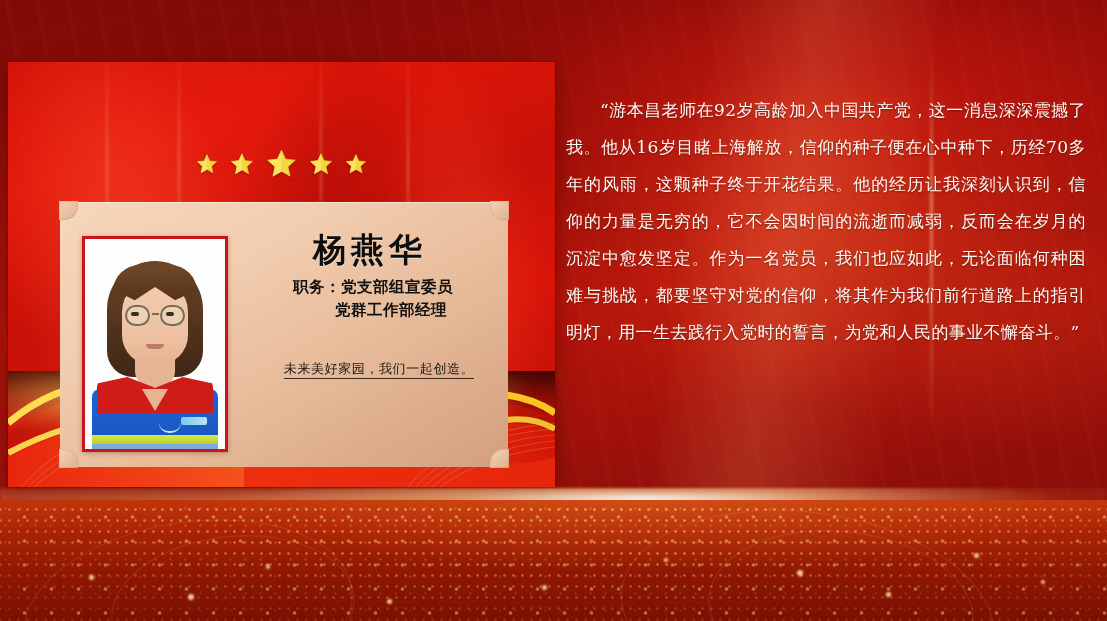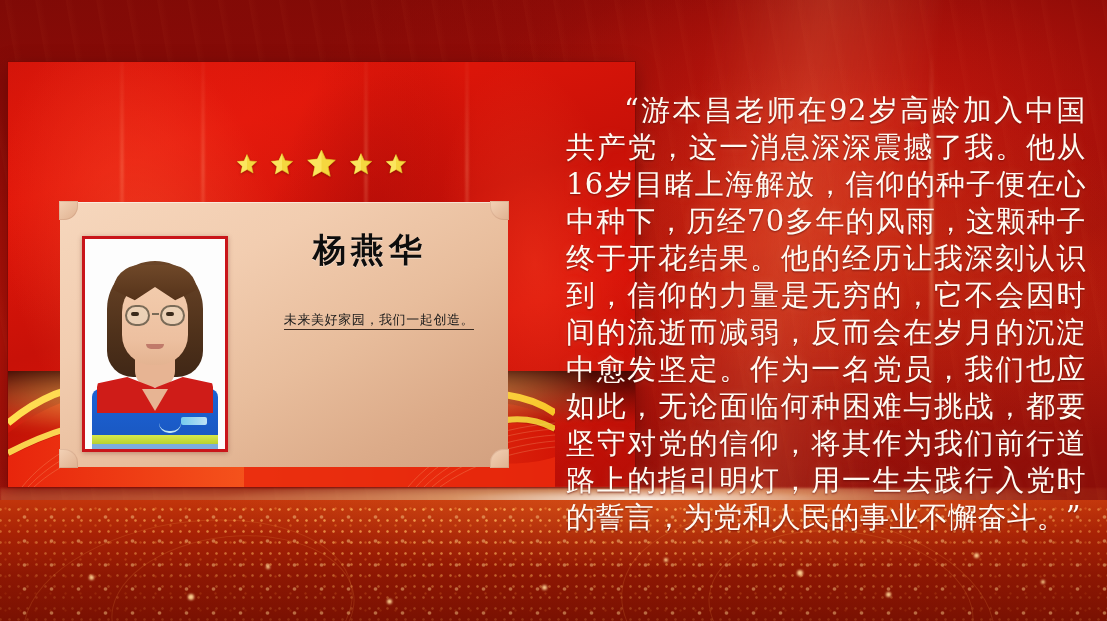--- a/index.html
+++ b/index.html
@@ -89,21 +89,21 @@
     border:1px solid rgba(255,170,80,.16);
   }
   .sw1{ left:2%;  top:18%; width:30%; height:150%; transform:rotate(-9deg); }
   .sw2{ left:10%; top:30%; width:22%; height:120%; transform:rotate(-6deg); }
   .sw3{ left:56%; top:10%; width:34%; height:170%; transform:rotate(8deg); }
   .sw4{ left:64%; top:26%; width:24%; height:130%; transform:rotate(6deg); }
   .glowdot{ position:absolute; border-radius:50%; background:rgba(255,214,150,.95); filter:blur(1.3px); }
 
   
   #card{
-    position:absolute; left:8px; top:62px; width:627px; height:425px;
+    position:absolute; left:8px; top:62px; width:547px; height:425px;
     overflow:hidden;
     background:
       radial-gradient(ellipse 60% 70% at 26% 18%, rgba(236,32,18,.55) 0%, rgba(210,20,10,0) 72%),
       linear-gradient(160deg,#cf1208 0%,#e01609 22%,#c81108 46%,#d91409 66%,#b60e06 100%);
     box-shadow:0 0 0 1px rgba(120,8,4,.55), 0 6px 20px rgba(60,2,0,.45);
   }
   .card-silk{ position:absolute; pointer-events:none; }
   .silk-1{
     left:-10%; top:-12%; width:70%; height:130%;
     background:radial-gradient(ellipse 44% 60% at 48% 44%, rgba(255,90,50,.45) 0%, rgba(220,25,12,0) 72%);
@@ -251,21 +251,21 @@
     position:absolute; left:-6%; top:-4px; width:112%; height:60px;
     background:radial-gradient(ellipse 26% 90% at 16% 50%, rgba(255,214,96,.55) 0%, rgba(255,190,70,0) 70%),
                radial-gradient(ellipse 24% 90% at 74% 40%, rgba(255,220,110,.45) 0%, rgba(255,190,70,0) 70%);
     filter:blur(6px);
   }
 
   
   #quote{
     position:absolute; left:566px; top:92px; width:520px;
     font-family:"DejaVu Serif","Liberation Serif",serif;
-    font-size:29px; line-height:37px; letter-spacing:.4px;
+    font-size:17px; line-height:37px; letter-spacing:.4px;
     color:#fffaf2; text-align:justify; text-indent:2em;
     text-shadow:0 1px 2px rgba(90,4,0,.65), 0 0 10px rgba(255,190,150,.18);
     font-weight:400;
     z-index:8;
   }
 </style>
 </head>
 <body>
 
 <div id="stage">
@@ -335,20 +335,24 @@
             <span class="ph-vhole"></span>
             <span class="ph-stripe"></span>
             <span class="ph-stripe2"></span>
             <span class="ph-logo"></span>
             <span class="ph-swoosh"></span>
           </div>
         </div>
 
         <div class="meta">
           <h1 class="name">杨燕华</h1>
+          <div class="role-block">
+            <div>职务：党支部组宣委员</div>
+            <div class="role-l2">党群工作部经理</div>
+          </div>
           <p class="motto"><u>未来美好家园，我们一起创造。</u></p>
         </div>
       </div>
     </div>
 
     <div class="waves">
       <div class="shadow-band"></div>
       <svg width="547" height="116" viewBox="0 0 547 116" preserveAspectRatio="none" style="position:absolute;left:0;bottom:0">
         <defs>
           <linearGradient id="gRed1" x1="0" y1="0" x2="1" y2="0">

